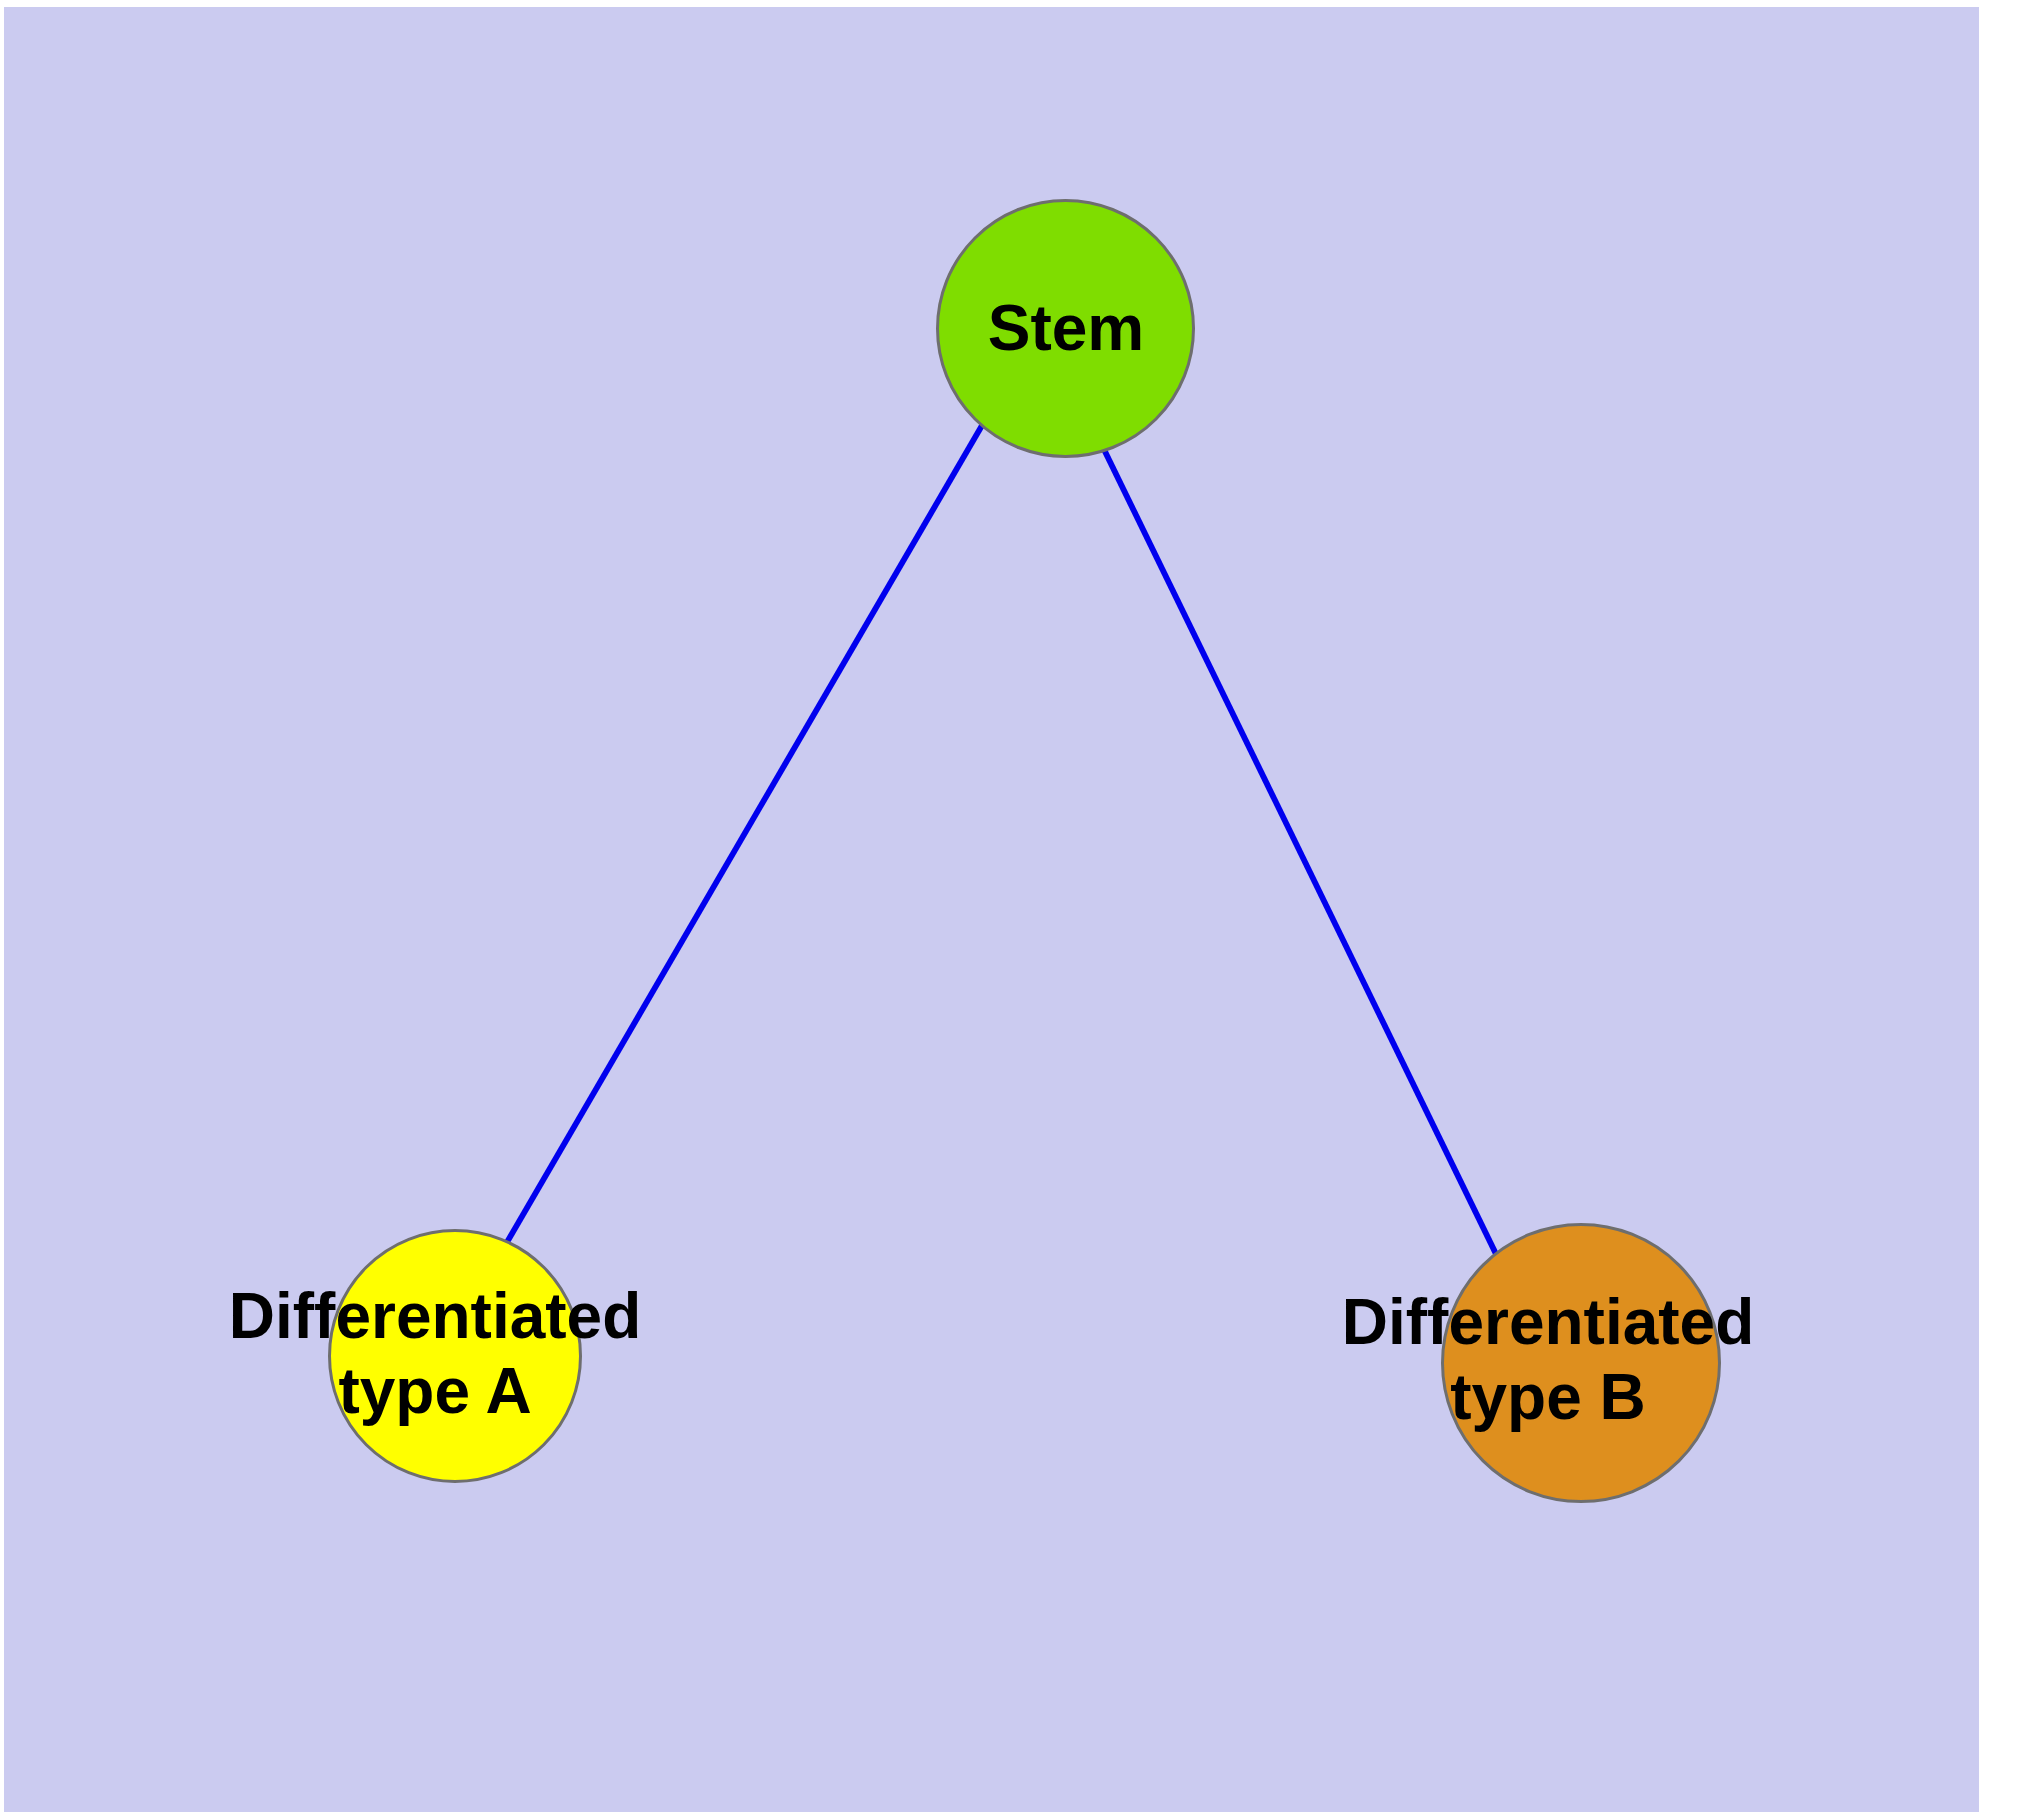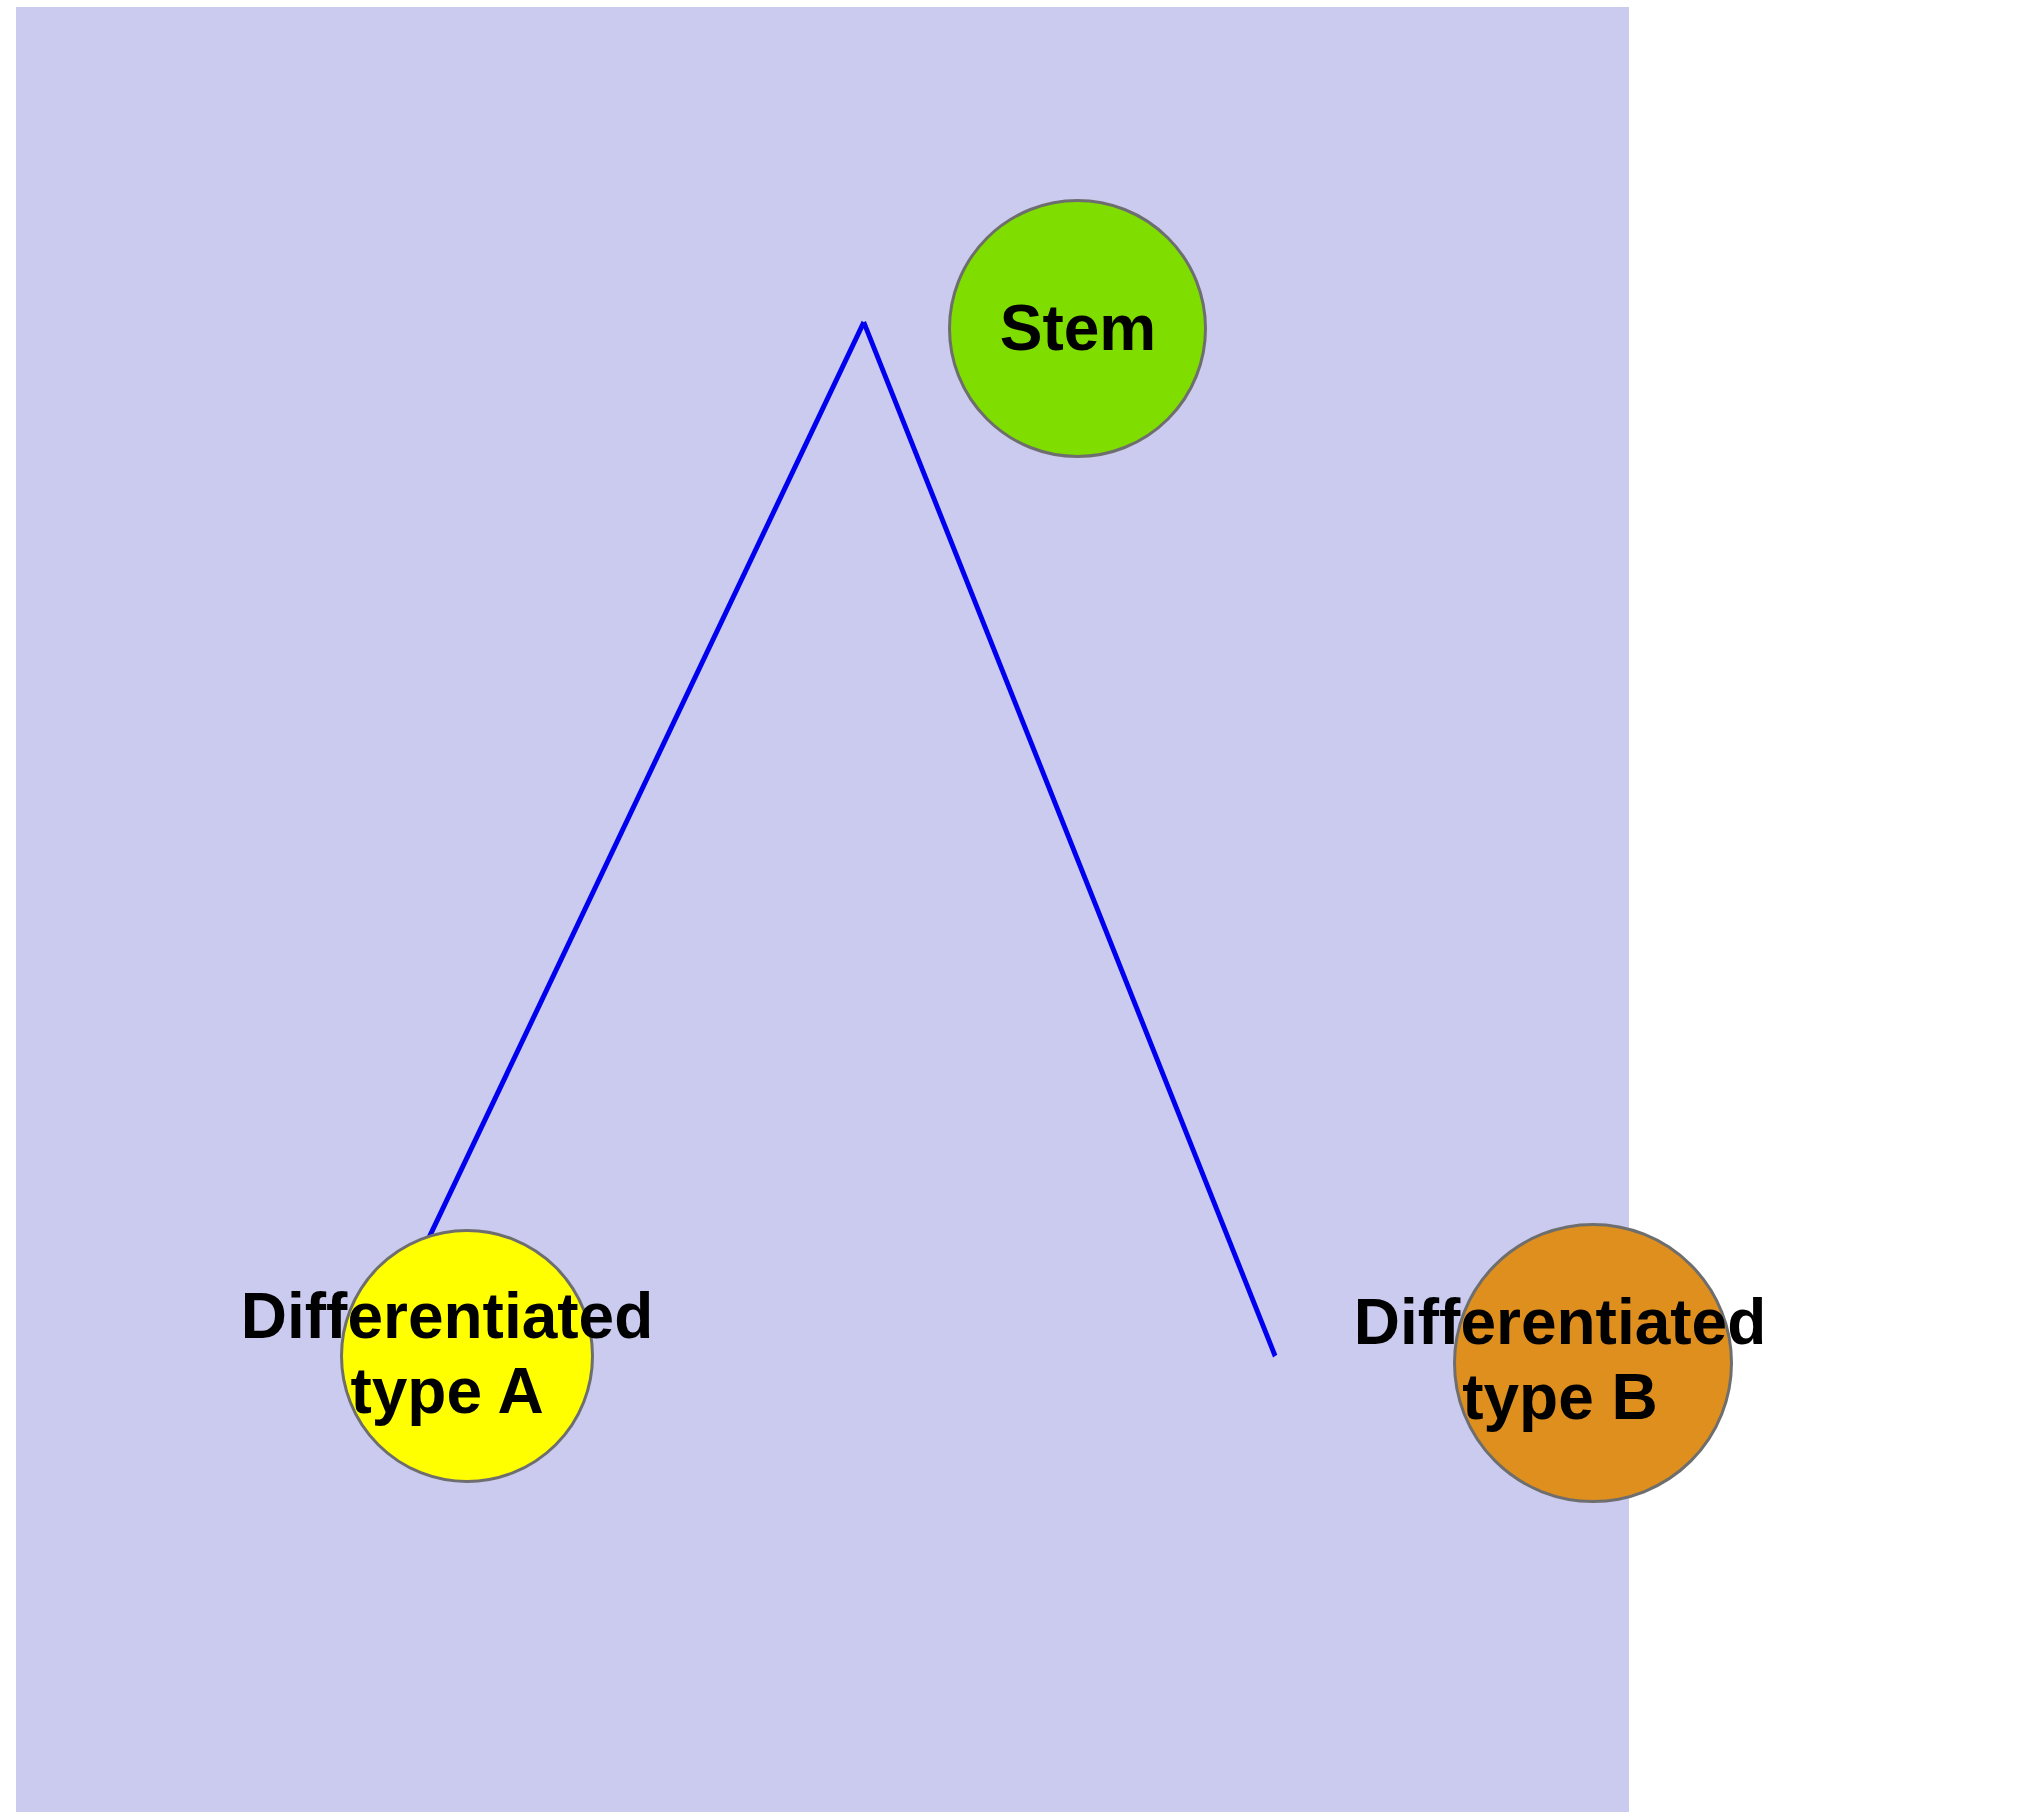--- a/index.html
+++ b/index.html
@@ -6,23 +6,23 @@
     margin: 0;
     padding: 0;
     width: 2021px;
     height: 1812px;
     background: #ffffff;
     font-family: "Liberation Sans", "DejaVu Sans", sans-serif;
     overflow: hidden;
   }
   .canvas {
     position: absolute;
-    left: 16px;
+    left: 4px;
     top: 6.8px;
-    width: 1613px;
+    width: 1975px;
     height: 1805px;
   }
   .edges {
     position: absolute;
     left: 0;
     top: 0;
     width: 100%;
     height: 100%;
     z-index: 1;
   }

